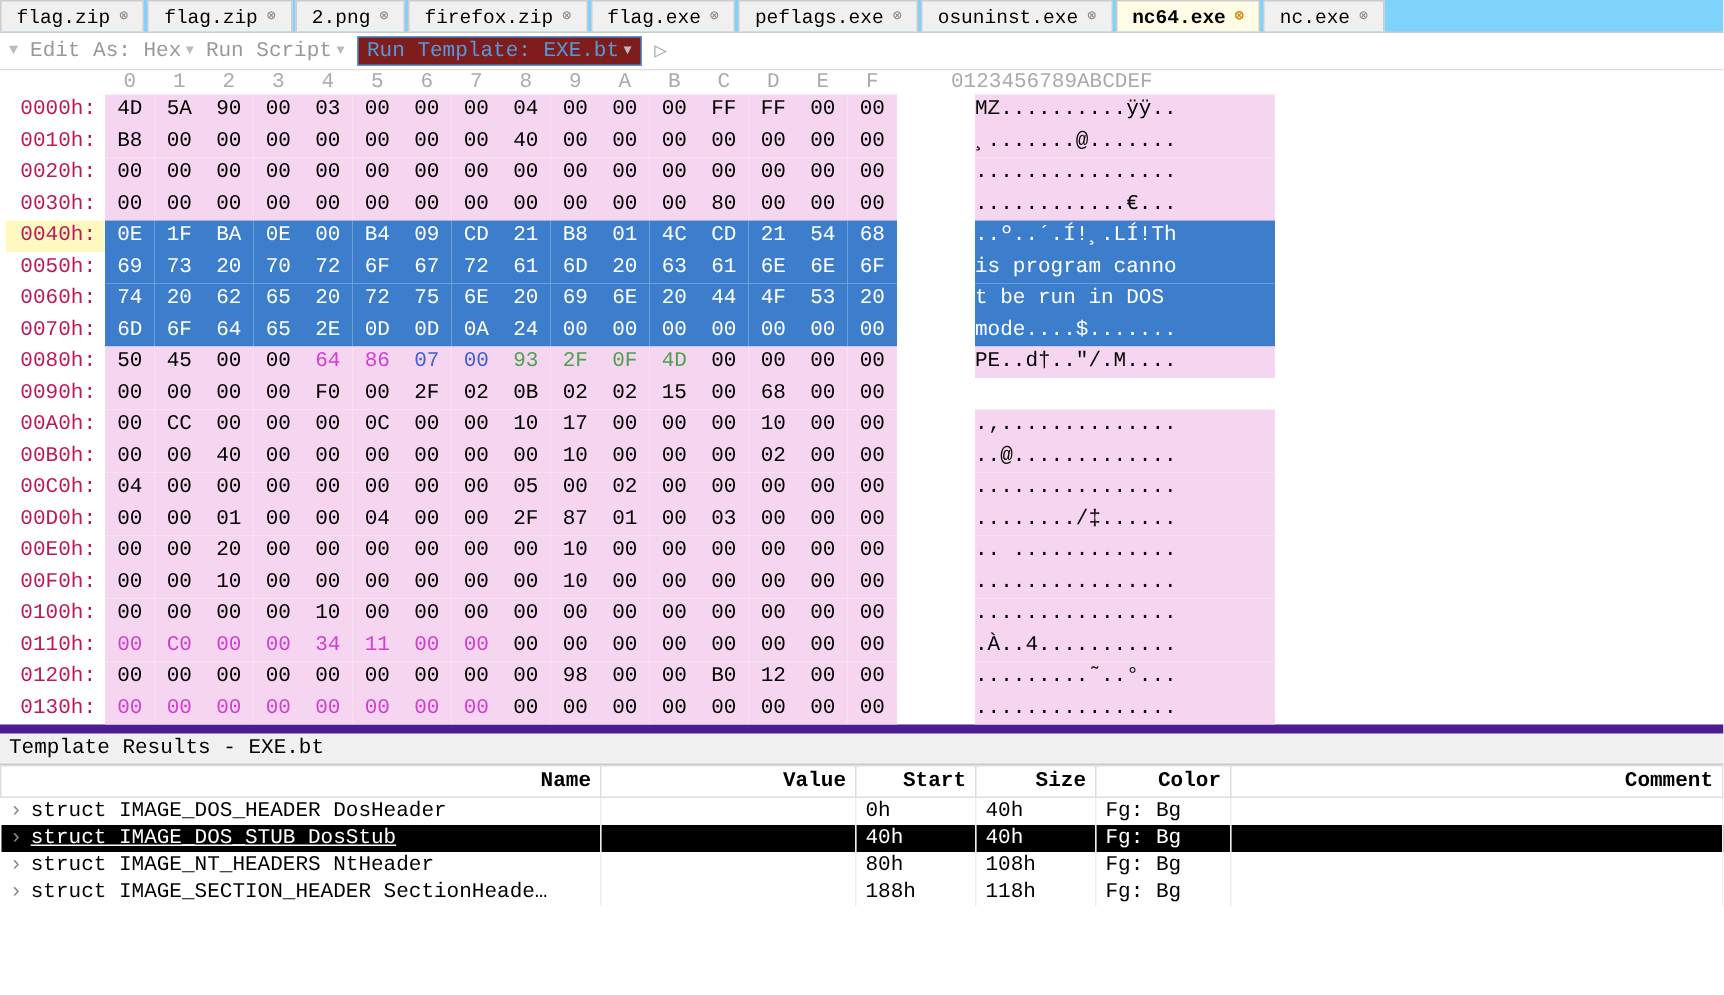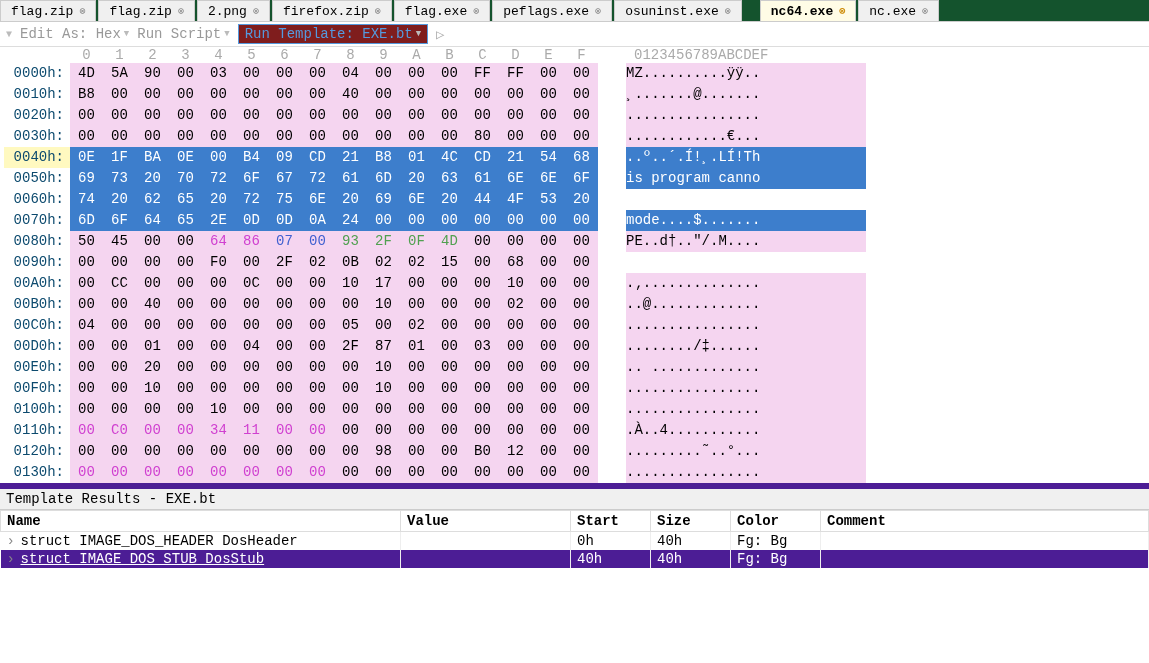--- a/index.html
+++ b/index.html
@@ -1,48 +1,48 @@
 <!DOCTYPE html>
 <html><head>
 <meta charset="utf-8">
 <style>
 * { margin: 0; padding: 0; box-sizing: border-box; }
 body { font-family: 'Courier New', monospace; font-size: 14px; background: #fff; width: 1149px; }
-.tabs { display: flex; border-bottom: 1px solid #ccc; background: #14532d; height: 22px; }
+.tabs { display: flex; border-bottom: 1px solid #ccc; background: #7dd3fc; height: 22px; }
 .tab { padding: 2px 10px; border: 1px solid #ccc; border-bottom: none; margin-right: 2px; background: #f0f0f0; font-family: 'Courier New', monospace; font-size: 13px; display: flex; align-items: center; cursor: pointer; }
 .tab.active { background: #fff; font-weight: bold; }
-.tab.special { background: #fffce6; margin-left: 16px; }
+.tab.special { background: #fffce6; }
 .tab .close { margin-left: 6px; color: #888; font-size: 10px; cursor: pointer; }
 .tab.special .close { color: #cc8800; }
 .toolbar { display: flex; align-items: center; padding: 2px 6px; background: #fff; border-bottom: 1px solid #ddd; font-size: 14px; color: #999; }
 .toolbar .item { margin-right: 8px; display: flex; align-items: center; }
 .toolbar .dropdown { color: #bbb; font-size: 9px; margin-left: 3px; }
 .toolbar .template-btn { border: 1px solid #5599dd; padding: 1px 6px; color: #5599dd; background: #7f1d1d; }
 .hex-area { background: #fff; }
 .hex-header { display: flex; color: #aaa; padding: 0 4px; }
 .addr-col { width: 66px; text-align: right; padding-right: 6px; }
 .hex-cols { display: flex; }
 .hex-col { width: 33px; text-align: center; }
 .ascii-header { margin-left: 36px; letter-spacing: 0; }
 .hex-row { display: flex; padding: 0 4px; line-height: 21px; }
-.hex-row .addr { width: 66px; text-align: right; padding-right: 6px; color: #0c4a6e; }
+.hex-row .addr { width: 66px; text-align: right; padding-right: 6px; color: #be185d; }
 .hex-bytes { display: flex; }
 .byte { width: 33px; text-align: center; }
-.ascii { margin-left: 28px; white-space: pre; width: 240px; }
+.ascii { margin-left: 52px; white-space: pre; width: 200px; }
 .bg-pink { background: #f5d5f0; }
 .bg-blue { background: #3d7ecc; color: #fff; }
 .bg-yellow { background: #fff9c0; }
 .fg-magenta { color: #d040d0; }
 .fg-blue { color: #4060d0; }
 .fg-green { color: #50a050; }
 .panel-title { background: #f0f0f0; padding: 2px 6px; border-top: 6px solid #4c1d95; border-bottom: 1px solid #ccc; font-family: 'Courier New', monospace; font-size: 14px; }
 .table { width: 100%; border-collapse: collapse; font-size: 14px; }
-.table th { text-align: left; font-weight: bold; background: #fff; border: 1px solid #ddd; padding: 2px 6px; }
+.table th { text-align: right; font-weight: bold; background: #fff; border: 1px solid #ddd; padding: 2px 6px; }
 .table td { border-right: 1px solid #eee; padding: 1px 6px; white-space: nowrap; }
-.table tr.selected td { background: #4c1d95; color: #fff; }
+.table tr.selected td { background: #000000; color: #fff; }
 .tree-caret { color: #888; margin-right: 4px; display: inline-block; width: 10px; }
 .table td.name { font-family: 'Courier New', monospace; }
 .table td.underline { text-decoration: underline; }
 </style>
 </head>
 <body>
 
 <div class="tabs" id="tabs-container">
     <div class="tab">
       <span>flag.zip</span>
@@ -268,20 +268,21 @@
           <div class="byte bg-blue">6E</div>
           <div class="byte bg-blue">20</div>
           <div class="byte bg-blue">69</div>
           <div class="byte bg-blue">6E</div>
           <div class="byte bg-blue">20</div>
           <div class="byte bg-blue">44</div>
           <div class="byte bg-blue">4F</div>
           <div class="byte bg-blue">53</div>
           <div class="byte bg-blue">20</div>
         </div>
+        <div class="ascii bg-blue">t be run in DOS </div>
       </div>
       <div class="hex-row">
         <div class="addr">0070h:</div>
         <div class="hex-bytes">
           <div class="byte bg-blue">6D</div>
           <div class="byte bg-blue">6F</div>
           <div class="byte bg-blue">64</div>
           <div class="byte bg-blue">65</div>
           <div class="byte bg-blue">2E</div>
           <div class="byte bg-blue">0D</div>
@@ -587,14 +588,30 @@
         <td></td>
       </tr>
       <tr class="selected">
         <td class="name underline"><span class="tree-caret">›</span><span>struct IMAGE_DOS_STUB DosStub</span></td>
         <td></td>
         <td>40h</td>
         <td>40h</td>
         <td>Fg:   Bg</td>
         <td></td>
       </tr>
+      <tr>
+        <td class="name"><span class="tree-caret">›</span><span>struct IMAGE_NT_HEADERS NtHeader</span></td>
+        <td></td>
+        <td>80h</td>
+        <td>108h</td>
+        <td>Fg:   Bg</td>
+        <td></td>
+      </tr>
+      <tr>
+        <td class="name"><span class="tree-caret">›</span><span>struct IMAGE_SECTION_HEADER SectionHeade…</span></td>
+        <td></td>
+        <td>188h</td>
+        <td>118h</td>
+        <td>Fg:   Bg</td>
+        <td></td>
+      </tr>
     </tbody>
 </table>
 
 </body></html>

